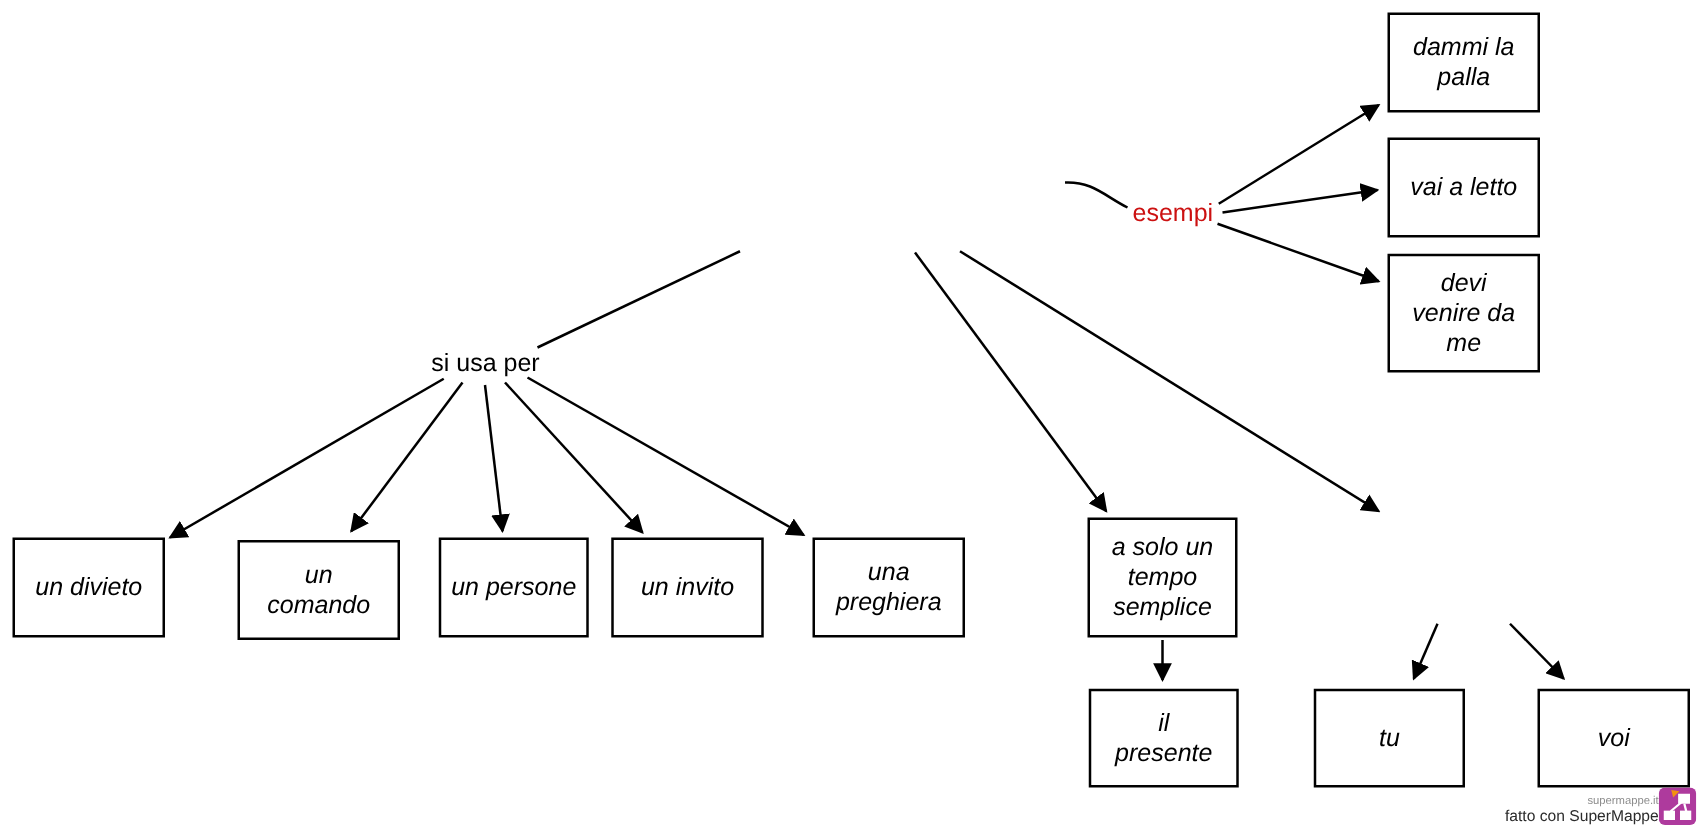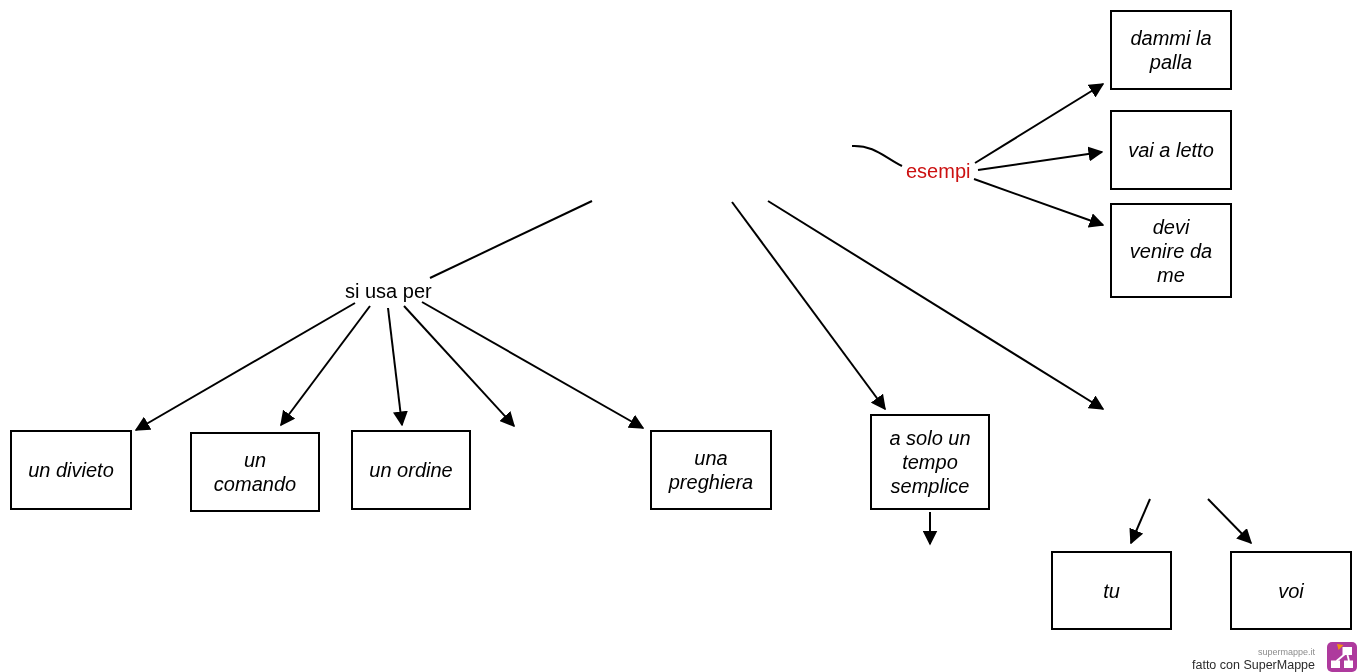--- a/index.html
+++ b/index.html
@@ -53,24 +53,24 @@
     font-size: 20px;
     line-height: 1;
     background: #ffffff;
     padding: 0 2px;
   }
   .lbl-si     { left: 343px; top: 281px; color: #000000; }
   .lbl-esempi { left: 904px; top: 161px; color: #cc1111; }
   .watermark {
     position: absolute;
     right: 3px;
-    bottom: 0;
+    bottom: 12px;
     display: flex;
     align-items: flex-end;
-    gap: 12px;
+    gap: 0;
   }
   .wm-text { display: flex; flex-direction: column; align-items: flex-end; }
   .wm-site   { font-size: 9px;  color: #8c8c8c; line-height: 1.1; }
   .wm-credit { font-size: 12.5px; color: #2b2b2b; line-height: 1.15; }
   .wm-logo { display: block; }
 </style>
 </head>
 <body>
 
 <div class="canvas">
@@ -100,26 +100,29 @@
 
   <div class="node n-dammi">dammi la
 palla</div>
   <div class="node n-vai">vai a letto</div>
   <div class="node n-devi">devi
 venire da
 me</div>
   <div class="node n-divieto">un divieto</div>
   <div class="node n-comando">un
 comando</div>
-  <div class="node n-ordine">un ordine</div>
+  <div class="node n-ordine">un persone</div>
+  <div class="node n-invito">un invito</div>
   <div class="node n-preghiera">una
 preghiera</div>
   <div class="node n-tempo">a solo un
 tempo
 semplice</div>
+  <div class="node n-presente">il
+presente</div>
   <div class="node n-tu">tu</div>
   <div class="node n-voi">voi</div>
 
   <div class="link-label lbl-si">si usa per</div>
   <div class="link-label lbl-esempi">esempi</div>
 
   <div class="watermark">
     <div class="wm-text">
       <div class="wm-site">supermappe.it</div>
       <div class="wm-credit">fatto con SuperMappe</div>

